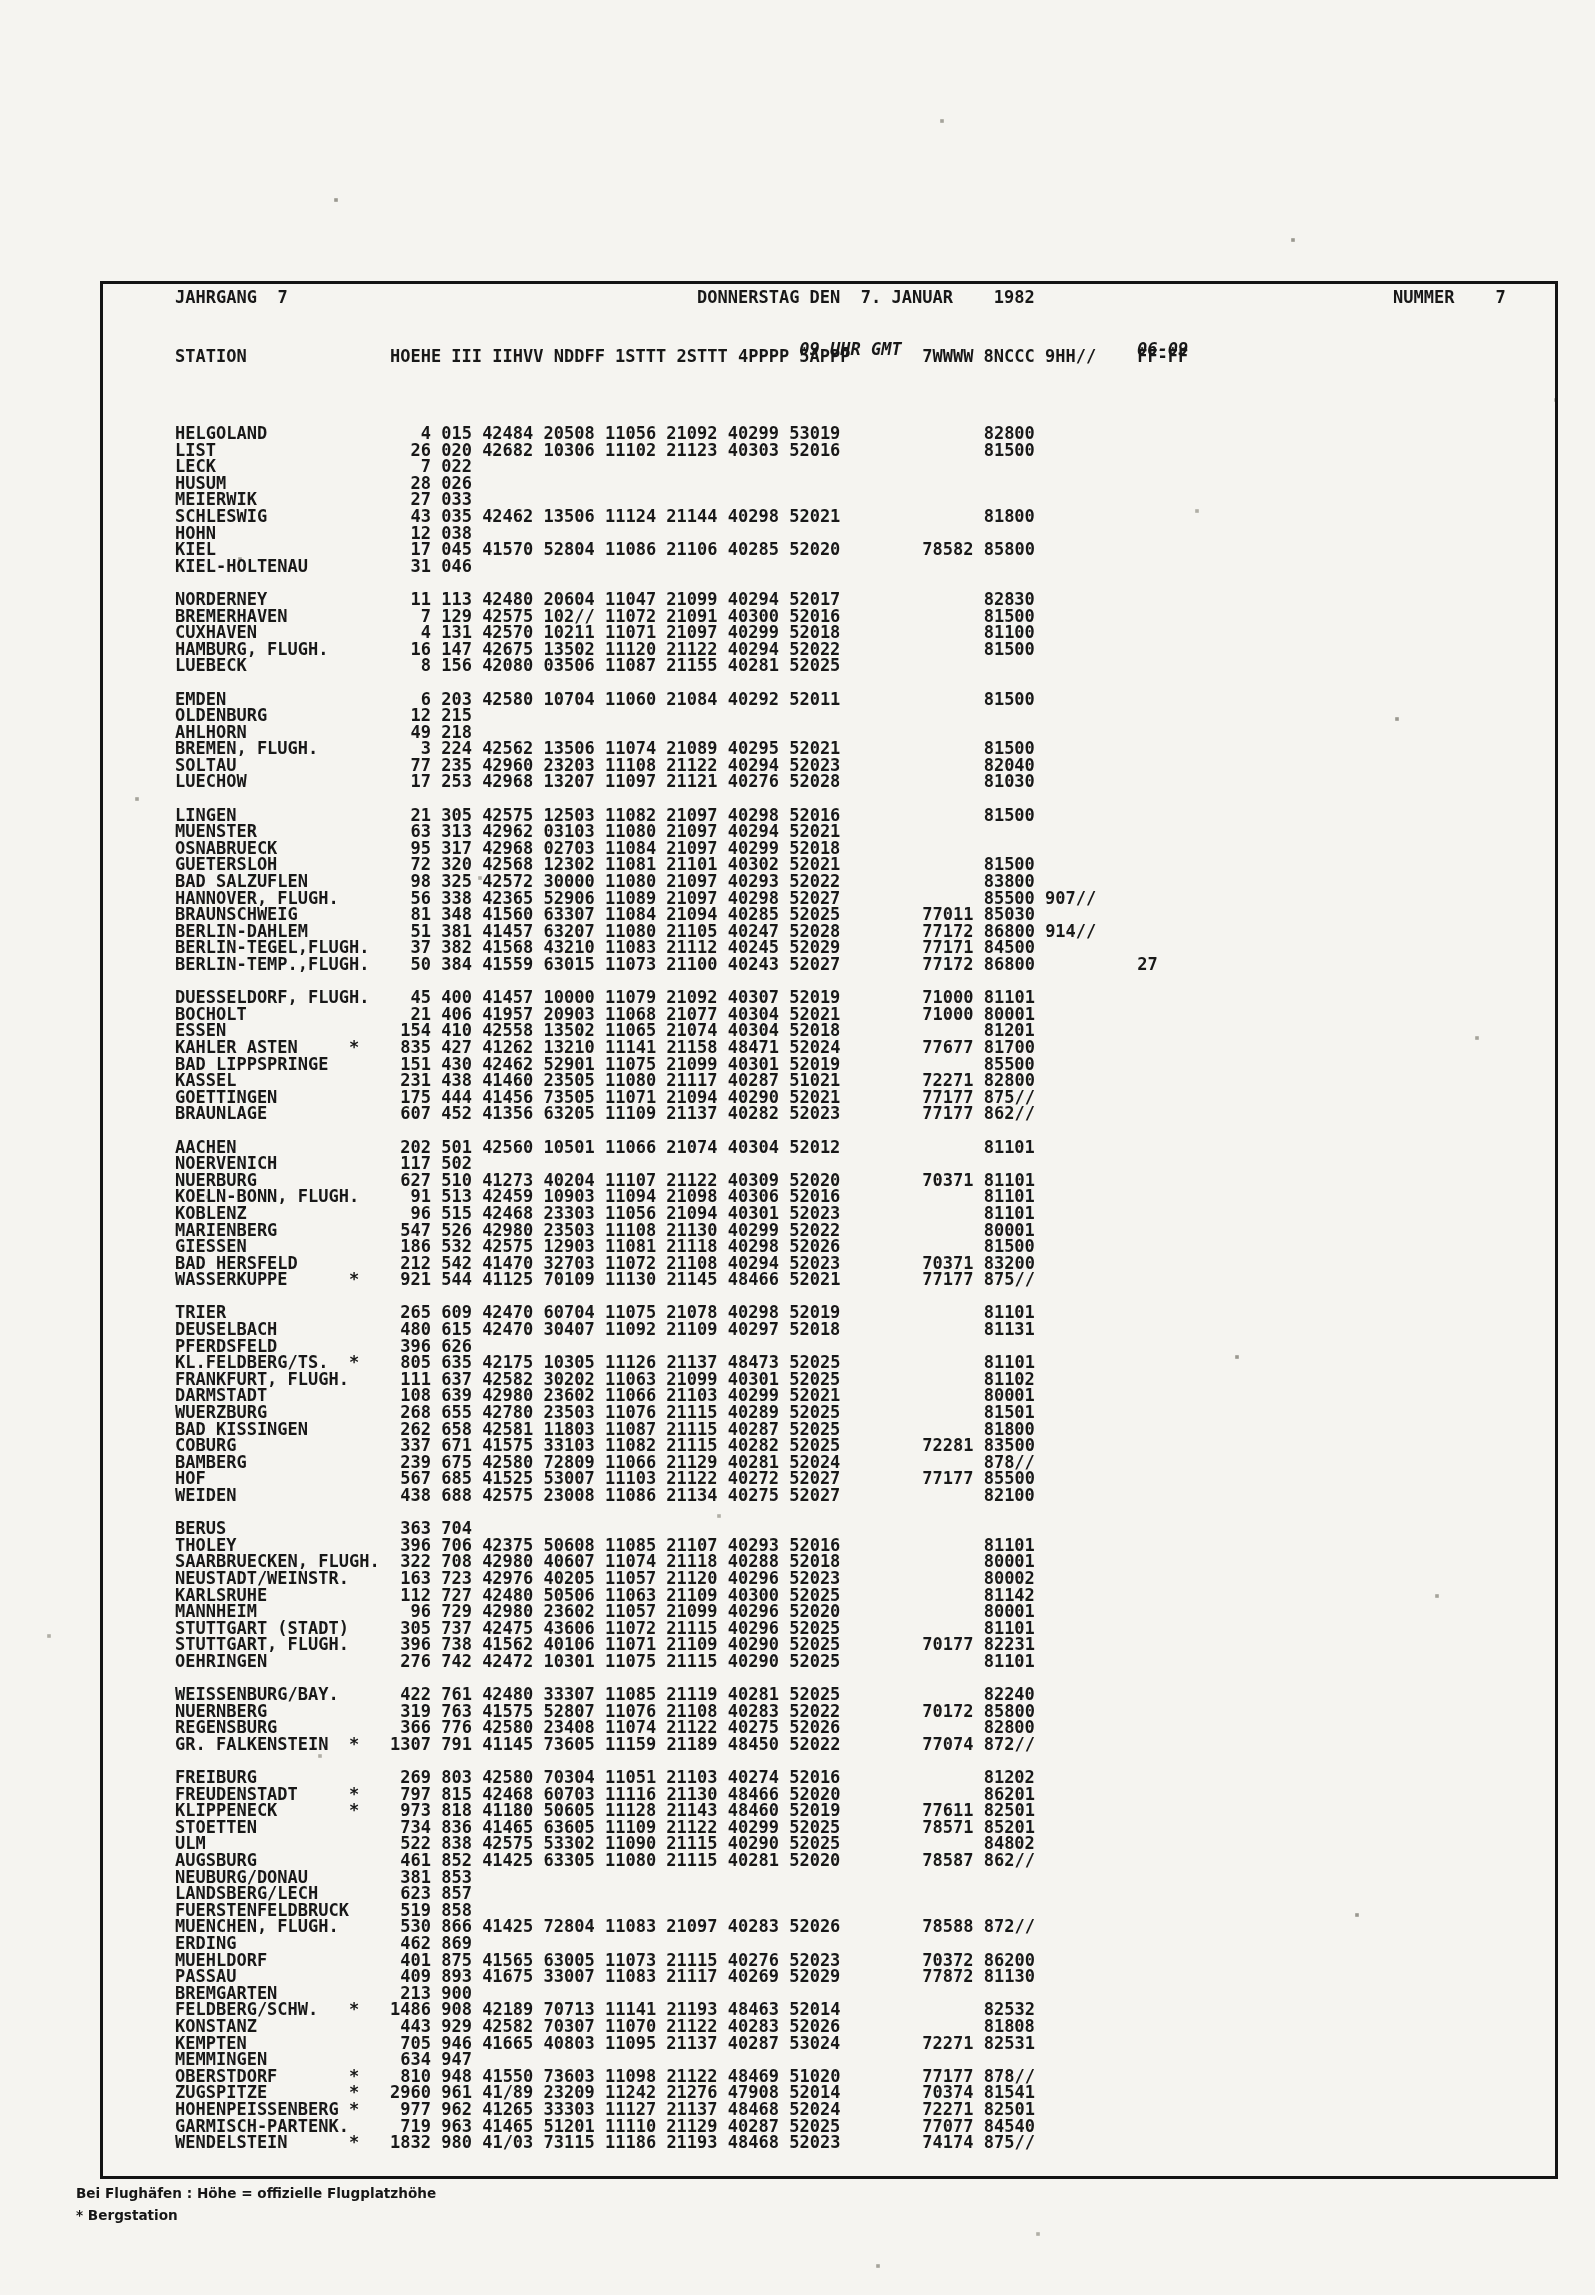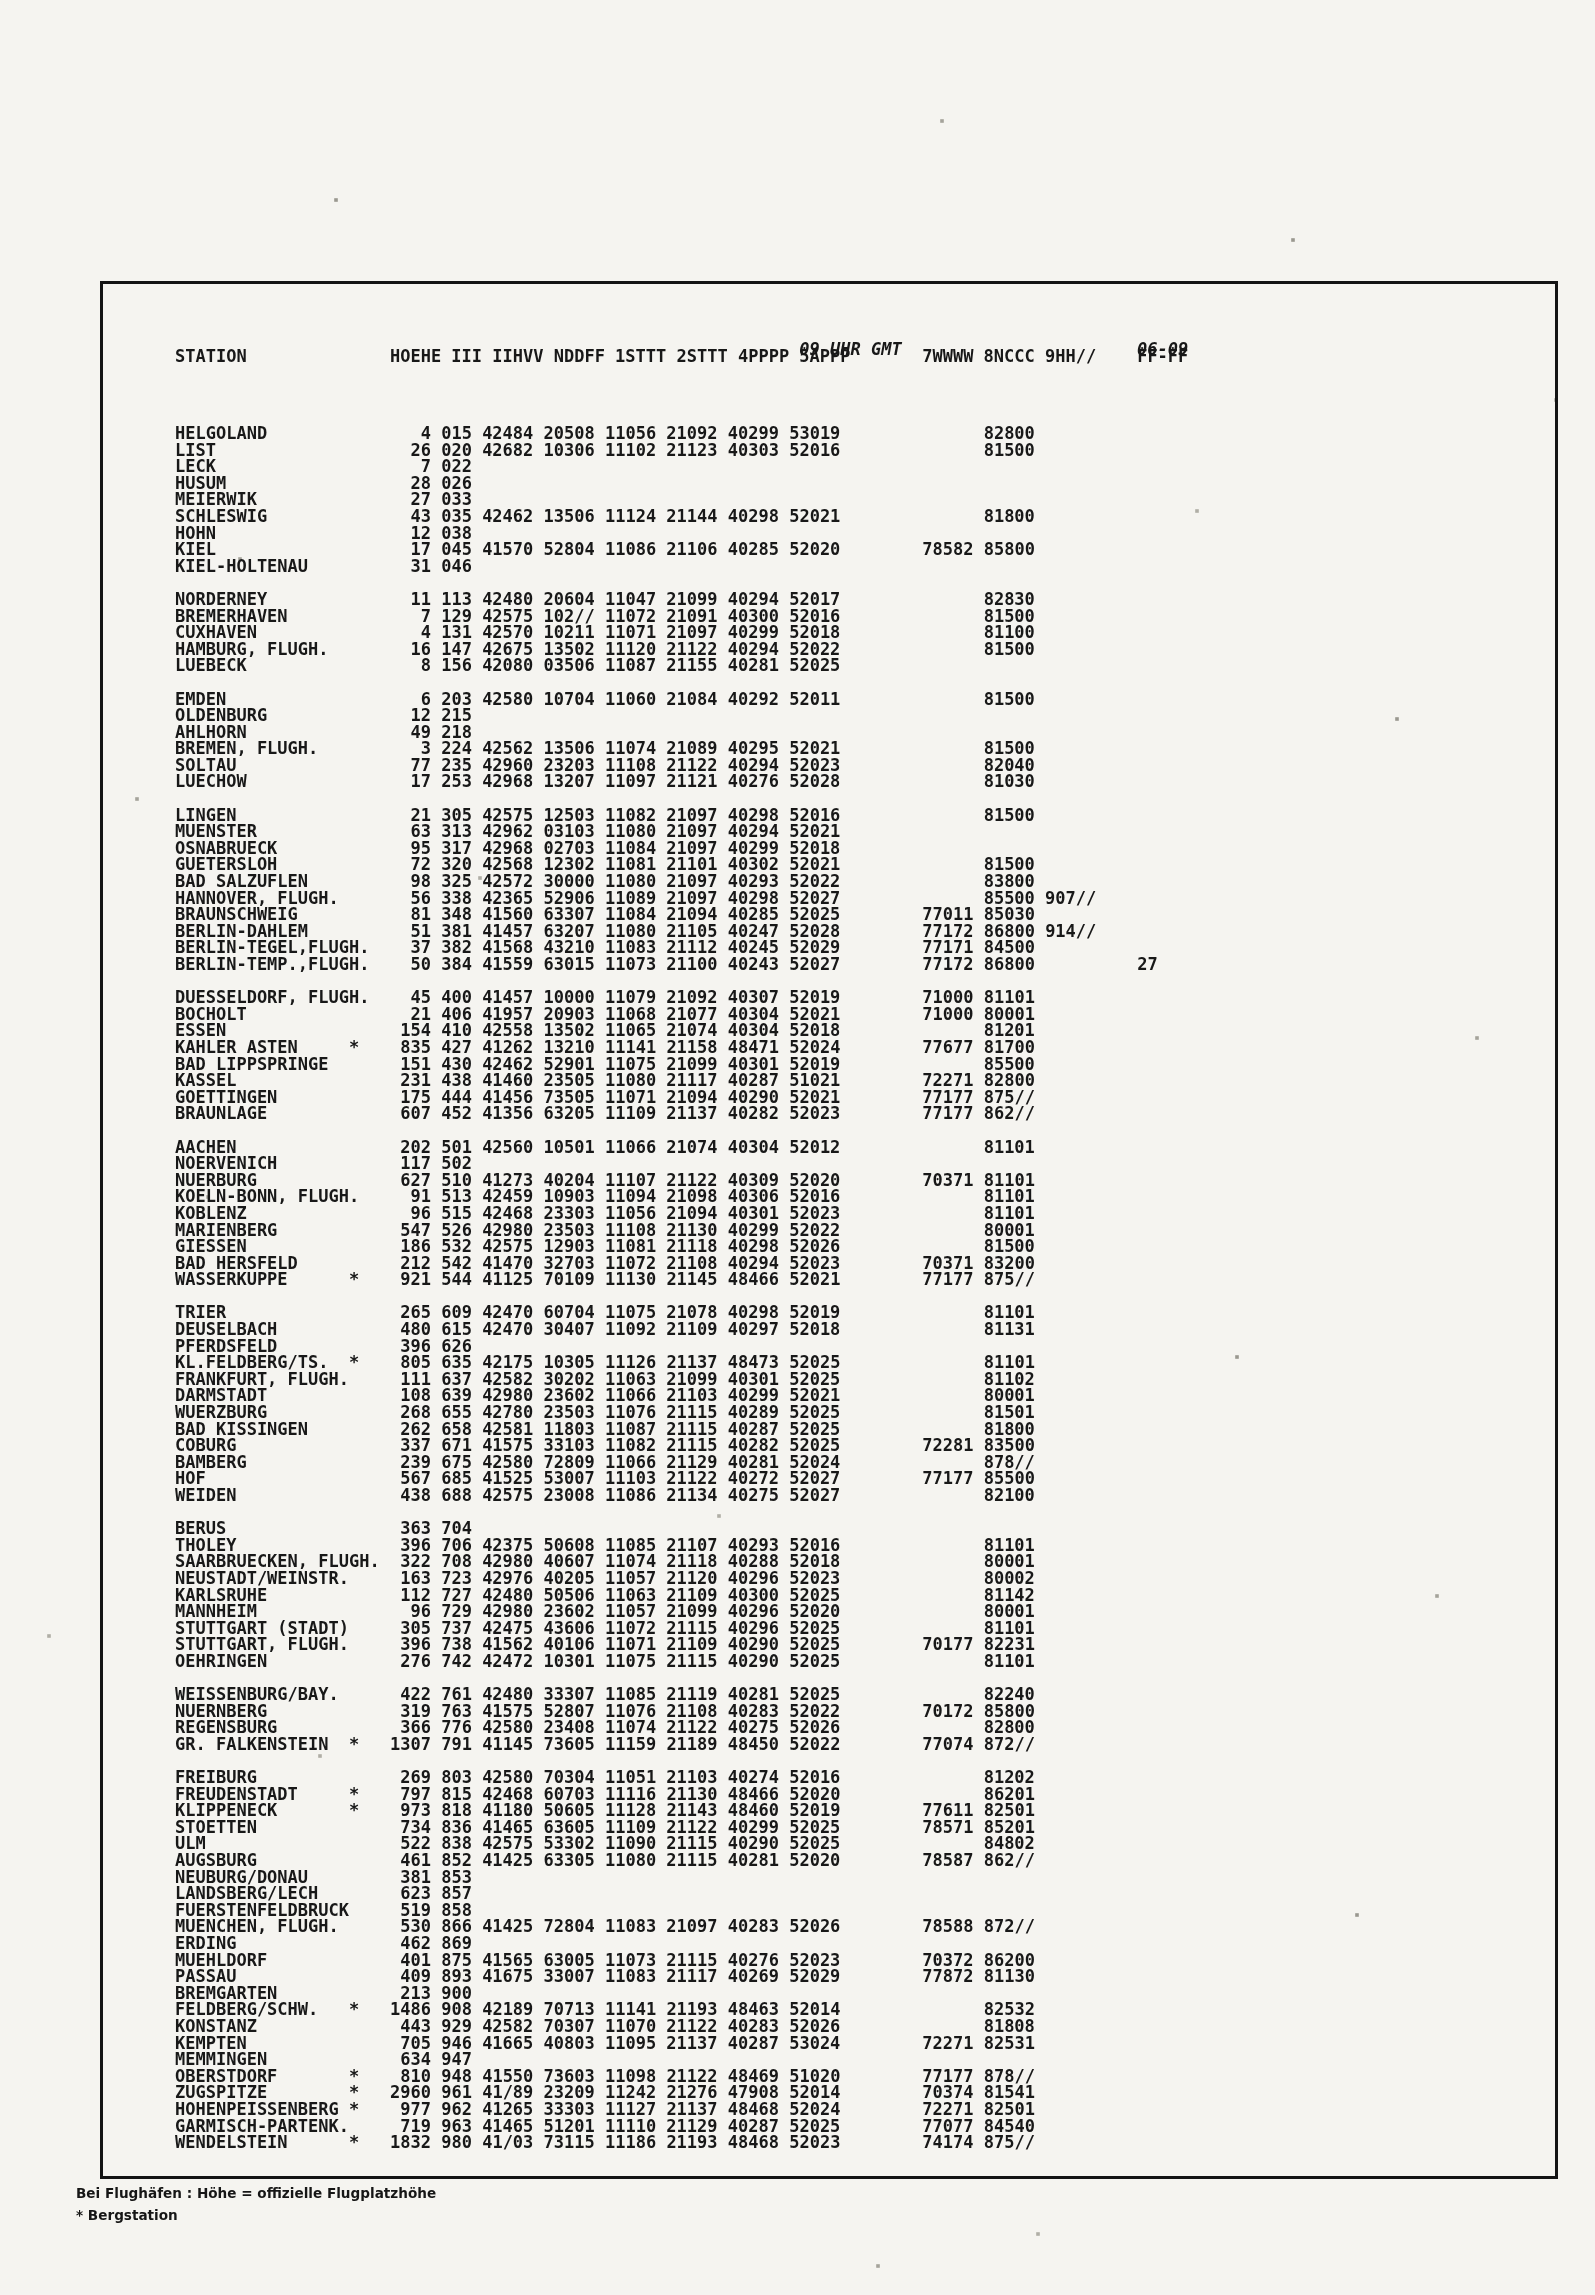--- a/index.html
+++ b/index.html
@@ -53,20 +53,21 @@
       48px 1635px 0 0.8px #b0aea6, 877px 2265px 0 0.8px #a5a39b;
   }
 </style>
 </head>
 <body>
 
 <div class="page">
   <div class="noise"></div>
   <div class="frame"></div>
 
+  <div class="doc-text title-line" id="title-line"><span>JAHRGANG</span>  <span>7</span>                                        <span>DONNERSTAG DEN  7. JANUAR</span>    <span>1982</span>                                   <span>NUMMER</span>    <span>7</span></div>
   <div class="doc-text gmt-line" id="gmt-line">                                                             <span>09 UHR GMT</span>                       <span>06-09</span></div>
   <div class="doc-text col-head-1" id="col-head-1"><span>STATION</span>              <span>HOEHE III IIHVV NDDFF 1STTT 2STTT 4PPPP 5APPP</span>       <span>7WWWW 8NCCC 9HH//</span>    <span>FF-FF</span></div>
 
   <div class="doc-text rows" id="station-table"><div class="line"><span>HELGOLAND</span>               <span>4</span> <span>015</span> <span>42484 20508 11056 21092 40299 53019</span>              <span>82800</span></div><div class="line"><span>LIST</span>                   <span>26</span> <span>020</span> <span>42682 10306 11102 21123 40303 52016</span>              <span>81500</span></div><div class="line"><span>LECK</span>                    <span>7</span> <span>022</span></div><div class="line"><span>HUSUM</span>                  <span>28</span> <span>026</span></div><div class="line"><span>MEIERWIK</span>               <span>27</span> <span>033</span></div><div class="line"><span>SCHLESWIG</span>              <span>43</span> <span>035</span> <span>42462 13506 11124 21144 40298 52021</span>              <span>81800</span></div><div class="line"><span>HOHN</span>                   <span>12</span> <span>038</span></div><div class="line"><span>KIEL</span>                   <span>17</span> <span>045</span> <span>41570 52804 11086 21106 40285 52020</span>        <span>78582</span> <span>85800</span></div><div class="line"><span>KIEL-HOLTENAU</span>          <span>31</span> <span>046</span></div><div class="line"> </div><div class="line"><span>NORDERNEY</span>              <span>11</span> <span>113</span> <span>42480 20604 11047 21099 40294 52017</span>              <span>82830</span></div><div class="line"><span>BREMERHAVEN</span>             <span>7</span> <span>129</span> <span>42575 102// 11072 21091 40300 52016</span>              <span>81500</span></div><div class="line"><span>CUXHAVEN</span>                <span>4</span> <span>131</span> <span>42570 10211 11071 21097 40299 52018</span>              <span>81100</span></div><div class="line"><span>HAMBURG, FLUGH.</span>        <span>16</span> <span>147</span> <span>42675 13502 11120 21122 40294 52022</span>              <span>81500</span></div><div class="line"><span>LUEBECK</span>                 <span>8</span> <span>156</span> <span>42080 03506 11087 21155 40281 52025</span></div><div class="line"> </div><div class="line"><span>EMDEN</span>                   <span>6</span> <span>203</span> <span>42580 10704 11060 21084 40292 52011</span>              <span>81500</span></div><div class="line"><span>OLDENBURG</span>              <span>12</span> <span>215</span></div><div class="line"><span>AHLHORN</span>                <span>49</span> <span>218</span></div><div class="line"><span>BREMEN, FLUGH.</span>          <span>3</span> <span>224</span> <span>42562 13506 11074 21089 40295 52021</span>              <span>81500</span></div><div class="line"><span>SOLTAU</span>                 <span>77</span> <span>235</span> <span>42960 23203 11108 21122 40294 52023</span>              <span>82040</span></div><div class="line"><span>LUECHOW</span>                <span>17</span> <span>253</span> <span>42968 13207 11097 21121 40276 52028</span>              <span>81030</span></div><div class="line"> </div><div class="line"><span>LINGEN</span>                 <span>21</span> <span>305</span> <span>42575 12503 11082 21097 40298 52016</span>              <span>81500</span></div><div class="line"><span>MUENSTER</span>               <span>63</span> <span>313</span> <span>42962 03103 11080 21097 40294 52021</span></div><div class="line"><span>OSNABRUECK</span>             <span>95</span> <span>317</span> <span>42968 02703 11084 21097 40299 52018</span></div><div class="line"><span>GUETERSLOH</span>             <span>72</span> <span>320</span> <span>42568 12302 11081 21101 40302 52021</span>              <span>81500</span></div><div class="line"><span>BAD SALZUFLEN</span>          <span>98</span> <span>325</span> <span>42572 30000 11080 21097 40293 52022</span>              <span>83800</span></div><div class="line"><span>HANNOVER, FLUGH.</span>       <span>56</span> <span>338</span> <span>42365 52906 11089 21097 40298 52027</span>              <span>85500</span> <span>907//</span></div><div class="line"><span>BRAUNSCHWEIG</span>           <span>81</span> <span>348</span> <span>41560 63307 11084 21094 40285 52025</span>        <span>77011</span> <span>85030</span></div><div class="line"><span>BERLIN-DAHLEM</span>          <span>51</span> <span>381</span> <span>41457 63207 11080 21105 40247 52028</span>        <span>77172</span> <span>86800</span> <span>914//</span></div><div class="line"><span>BERLIN-TEGEL,FLUGH.</span>    <span>37</span> <span>382</span> <span>41568 43210 11083 21112 40245 52029</span>        <span>77171</span> <span>84500</span></div><div class="line"><span>BERLIN-TEMP.,FLUGH.</span>    <span>50</span> <span>384</span> <span>41559 63015 11073 21100 40243 52027</span>        <span>77172</span> <span>86800</span>          <span>27</span></div><div class="line"> </div><div class="line"><span>DUESSELDORF, FLUGH.</span>    <span>45</span> <span>400</span> <span>41457 10000 11079 21092 40307 52019</span>        <span>71000</span> <span>81101</span></div><div class="line"><span>BOCHOLT</span>                <span>21</span> <span>406</span> <span>41957 20903 11068 21077 40304 52021</span>        <span>71000</span> <span>80001</span></div><div class="line"><span>ESSEN</span>                 <span>154</span> <span>410</span> <span>42558 13502 11065 21074 40304 52018</span>              <span>81201</span></div><div class="line"><span>KAHLER ASTEN</span>     <span>*</span>    <span>835</span> <span>427</span> <span>41262 13210 11141 21158 48471 52024</span>        <span>77677</span> <span>81700</span></div><div class="line"><span>BAD LIPPSPRINGE</span>       <span>151</span> <span>430</span> <span>42462 52901 11075 21099 40301 52019</span>              <span>85500</span></div><div class="line"><span>KASSEL</span>                <span>231</span> <span>438</span> <span>41460 23505 11080 21117 40287 51021</span>        <span>72271</span> <span>82800</span></div><div class="line"><span>GOETTINGEN</span>            <span>175</span> <span>444</span> <span>41456 73505 11071 21094 40290 52021</span>        <span>77177</span> <span>875//</span></div><div class="line"><span>BRAUNLAGE</span>             <span>607</span> <span>452</span> <span>41356 63205 11109 21137 40282 52023</span>        <span>77177</span> <span>862//</span></div><div class="line"> </div><div class="line"><span>AACHEN</span>                <span>202</span> <span>501</span> <span>42560 10501 11066 21074 40304 52012</span>              <span>81101</span></div><div class="line"><span>NOERVENICH</span>            <span>117</span> <span>502</span></div><div class="line"><span>NUERBURG</span>              <span>627</span> <span>510</span> <span>41273 40204 11107 21122 40309 52020</span>        <span>70371</span> <span>81101</span></div><div class="line"><span>KOELN-BONN, FLUGH.</span>     <span>91</span> <span>513</span> <span>42459 10903 11094 21098 40306 52016</span>              <span>81101</span></div><div class="line"><span>KOBLENZ</span>                <span>96</span> <span>515</span> <span>42468 23303 11056 21094 40301 52023</span>              <span>81101</span></div><div class="line"><span>MARIENBERG</span>            <span>547</span> <span>526</span> <span>42980 23503 11108 21130 40299 52022</span>              <span>80001</span></div><div class="line"><span>GIESSEN</span>               <span>186</span> <span>532</span> <span>42575 12903 11081 21118 40298 52026</span>              <span>81500</span></div><div class="line"><span>BAD HERSFELD</span>          <span>212</span> <span>542</span> <span>41470 32703 11072 21108 40294 52023</span>        <span>70371</span> <span>83200</span></div><div class="line"><span>WASSERKUPPE</span>      <span>*</span>    <span>921</span> <span>544</span> <span>41125 70109 11130 21145 48466 52021</span>        <span>77177</span> <span>875//</span></div><div class="line"> </div><div class="line"><span>TRIER</span>                 <span>265</span> <span>609</span> <span>42470 60704 11075 21078 40298 52019</span>              <span>81101</span></div><div class="line"><span>DEUSELBACH</span>            <span>480</span> <span>615</span> <span>42470 30407 11092 21109 40297 52018</span>              <span>81131</span></div><div class="line"><span>PFERDSFELD</span>            <span>396</span> <span>626</span></div><div class="line"><span>KL.FELDBERG/TS.</span>  <span>*</span>    <span>805</span> <span>635</span> <span>42175 10305 11126 21137 48473 52025</span>              <span>81101</span></div><div class="line"><span>FRANKFURT, FLUGH.</span>     <span>111</span> <span>637</span> <span>42582 30202 11063 21099 40301 52025</span>              <span>81102</span></div><div class="line"><span>DARMSTADT</span>             <span>108</span> <span>639</span> <span>42980 23602 11066 21103 40299 52021</span>              <span>80001</span></div><div class="line"><span>WUERZBURG</span>             <span>268</span> <span>655</span> <span>42780 23503 11076 21115 40289 52025</span>              <span>81501</span></div><div class="line"><span>BAD KISSINGEN</span>         <span>262</span> <span>658</span> <span>42581 11803 11087 21115 40287 52025</span>              <span>81800</span></div><div class="line"><span>COBURG</span>                <span>337</span> <span>671</span> <span>41575 33103 11082 21115 40282 52025</span>        <span>72281</span> <span>83500</span></div><div class="line"><span>BAMBERG</span>               <span>239</span> <span>675</span> <span>42580 72809 11066 21129 40281 52024</span>              <span>878//</span></div><div class="line"><span>HOF</span>                   <span>567</span> <span>685</span> <span>41525 53007 11103 21122 40272 52027</span>        <span>77177</span> <span>85500</span></div><div class="line"><span>WEIDEN</span>                <span>438</span> <span>688</span> <span>42575 23008 11086 21134 40275 52027</span>              <span>82100</span></div><div class="line"> </div><div class="line"><span>BERUS</span>                 <span>363</span> <span>704</span></div><div class="line"><span>THOLEY</span>                <span>396</span> <span>706</span> <span>42375 50608 11085 21107 40293 52016</span>              <span>81101</span></div><div class="line"><span>SAARBRUECKEN, FLUGH.</span>  <span>322</span> <span>708</span> <span>42980 40607 11074 21118 40288 52018</span>              <span>80001</span></div><div class="line"><span>NEUSTADT/WEINSTR.</span>     <span>163</span> <span>723</span> <span>42976 40205 11057 21120 40296 52023</span>              <span>80002</span></div><div class="line"><span>KARLSRUHE</span>             <span>112</span> <span>727</span> <span>42480 50506 11063 21109 40300 52025</span>              <span>81142</span></div><div class="line"><span>MANNHEIM</span>               <span>96</span> <span>729</span> <span>42980 23602 11057 21099 40296 52020</span>              <span>80001</span></div><div class="line"><span>STUTTGART (STADT)</span>     <span>305</span> <span>737</span> <span>42475 43606 11072 21115 40296 52025</span>              <span>81101</span></div><div class="line"><span>STUTTGART, FLUGH.</span>     <span>396</span> <span>738</span> <span>41562 40106 11071 21109 40290 52025</span>        <span>70177</span> <span>82231</span></div><div class="line"><span>OEHRINGEN</span>             <span>276</span> <span>742</span> <span>42472 10301 11075 21115 40290 52025</span>              <span>81101</span></div><div class="line"> </div><div class="line"><span>WEISSENBURG/BAY.</span>      <span>422</span> <span>761</span> <span>42480 33307 11085 21119 40281 52025</span>              <span>82240</span></div><div class="line"><span>NUERNBERG</span>             <span>319</span> <span>763</span> <span>41575 52807 11076 21108 40283 52022</span>        <span>70172</span> <span>85800</span></div><div class="line"><span>REGENSBURG</span>            <span>366</span> <span>776</span> <span>42580 23408 11074 21122 40275 52026</span>              <span>82800</span></div><div class="line"><span>GR. FALKENSTEIN</span>  <span>*</span>   <span>1307</span> <span>791</span> <span>41145 73605 11159 21189 48450 52022</span>        <span>77074</span> <span>872//</span></div><div class="line"> </div><div class="line"><span>FREIBURG</span>              <span>269</span> <span>803</span> <span>42580 70304 11051 21103 40274 52016</span>              <span>81202</span></div><div class="line"><span>FREUDENSTADT</span>     <span>*</span>    <span>797</span> <span>815</span> <span>42468 60703 11116 21130 48466 52020</span>              <span>86201</span></div><div class="line"><span>KLIPPENECK</span>       <span>*</span>    <span>973</span> <span>818</span> <span>41180 50605 11128 21143 48460 52019</span>        <span>77611</span> <span>82501</span></div><div class="line"><span>STOETTEN</span>              <span>734</span> <span>836</span> <span>41465 63605 11109 21122 40299 52025</span>        <span>78571</span> <span>85201</span></div><div class="line"><span>ULM</span>                   <span>522</span> <span>838</span> <span>42575 53302 11090 21115 40290 52025</span>              <span>84802</span></div><div class="line"><span>AUGSBURG</span>              <span>461</span> <span>852</span> <span>41425 63305 11080 21115 40281 52020</span>        <span>78587</span> <span>862//</span></div><div class="line"><span>NEUBURG/DONAU</span>         <span>381</span> <span>853</span></div><div class="line"><span>LANDSBERG/LECH</span>        <span>623</span> <span>857</span></div><div class="line"><span>FUERSTENFELDBRUCK</span>     <span>519</span> <span>858</span></div><div class="line"><span>MUENCHEN, FLUGH.</span>      <span>530</span> <span>866</span> <span>41425 72804 11083 21097 40283 52026</span>        <span>78588</span> <span>872//</span></div><div class="line"><span>ERDING</span>                <span>462</span> <span>869</span></div><div class="line"><span>MUEHLDORF</span>             <span>401</span> <span>875</span> <span>41565 63005 11073 21115 40276 52023</span>        <span>70372</span> <span>86200</span></div><div class="line"><span>PASSAU</span>                <span>409</span> <span>893</span> <span>41675 33007 11083 21117 40269 52029</span>        <span>77872</span> <span>81130</span></div><div class="line"><span>BREMGARTEN</span>            <span>213</span> <span>900</span></div><div class="line"><span>FELDBERG/SCHW.</span>   <span>*</span>   <span>1486</span> <span>908</span> <span>42189 70713 11141 21193 48463 52014</span>              <span>82532</span></div><div class="line"><span>KONSTANZ</span>              <span>443</span> <span>929</span> <span>42582 70307 11070 21122 40283 52026</span>              <span>81808</span></div><div class="line"><span>KEMPTEN</span>               <span>705</span> <span>946</span> <span>41665 40803 11095 21137 40287 53024</span>        <span>72271</span> <span>82531</span></div><div class="line"><span>MEMMINGEN</span>             <span>634</span> <span>947</span></div><div class="line"><span>OBERSTDORF</span>       <span>*</span>    <span>810</span> <span>948</span> <span>41550 73603 11098 21122 48469 51020</span>        <span>77177</span> <span>878//</span></div><div class="line"><span>ZUGSPITZE</span>        <span>*</span>   <span>2960</span> <span>961</span> <span>41/89 23209 11242 21276 47908 52014</span>        <span>70374</span> <span>81541</span></div><div class="line"><span>HOHENPEISSENBERG</span> <span>*</span>    <span>977</span> <span>962</span> <span>41265 33303 11127 21137 48468 52024</span>        <span>72271</span> <span>82501</span></div><div class="line"><span>GARMISCH-PARTENK.</span>     <span>719</span> <span>963</span> <span>41465 51201 11110 21129 40287 52025</span>        <span>77077</span> <span>84540</span></div><div class="line"><span>WENDELSTEIN</span>      <span>*</span>   <span>1832</span> <span>980</span> <span>41/03 73115 11186 21193 48468 52023</span>        <span>74174</span> <span>875//</span></div></div>
 
   <div class="footer footer-1">Bei Flughäfen : Höhe = offizielle Flugplatzhöhe</div>
   <div class="footer footer-2">* Bergstation</div>
 </div>
 
 

